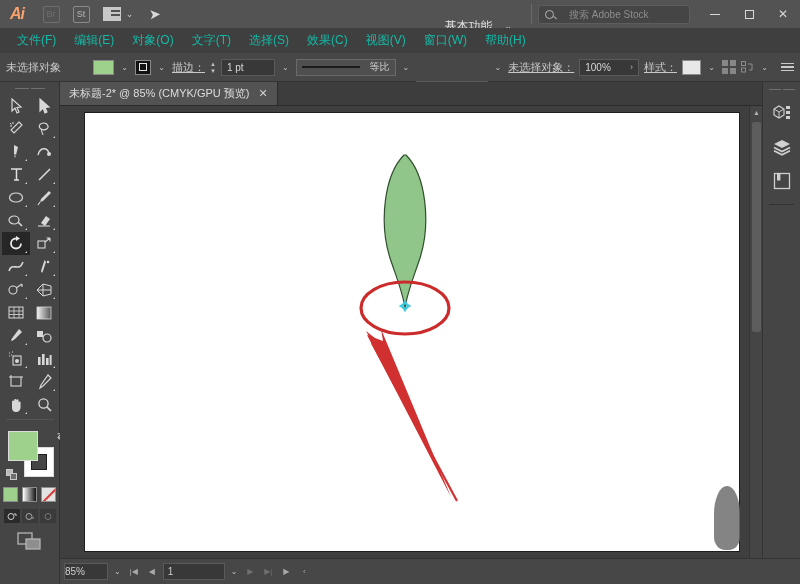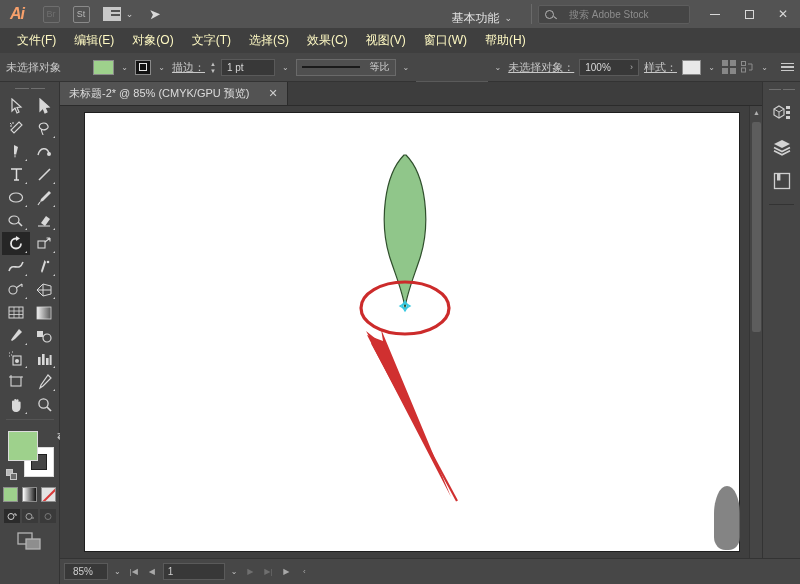--- a/index.html
+++ b/index.html
@@ -33,22 +33,22 @@
   .sq-badge.dim { color: #6e6e6e; border-color: #6e6e6e; }
   .arrange-icon { width: 18px; height: 14px; border: 1px solid #c8c8c8; display: flex; }
   .arrange-icon i { display: block; width: 7px; border-right: 1px solid #c8c8c8; background: #c8c8c8; }
   .arrange-icon b { display: block; flex: 1; background:
       linear-gradient(#c8c8c8 0 2px, transparent 2px 4px, #c8c8c8 4px 6px,
                       transparent 6px 8px, #c8c8c8 8px 10px); }
   .chev { font-size: 9px; color: #cfcfcf; margin-left: 5px; }
   .rocket { font-size: 14px; color: #d9d9d9; transform: rotate(-3deg); }
 
   .ws-switch {
-    position: absolute; right: 280px; top: 8px; height: 20px;
-    display: flex; align-items: center; gap: 0;
+    position: absolute; right: 280px; top: 16px; height: 20px;
+    display: flex; align-items: center; gap: 7px;
     font-size: 12px; color: #e2e2e2; padding: 0 8px;
   }
   .tb-sep { position: absolute; right: 268px; top: 4px; width: 1px; height: 20px; background: #6a6a6a; }
   .stock-search {
     position: absolute; right: 110px; top: 5px; width: 152px; height: 19px;
     background: #454545; border: 1px solid #5d5d5d; border-radius: 2px;
     display: flex; align-items: center; padding: 0 6px; gap: 15px;
   }
   .stock-search .ph { font-size: 10px; color: #8d8d8d; }
   .mag { width: 9px; height: 9px; border: 1.4px solid #b5b5b5; border-radius: 50%; position: relative; }
@@ -58,21 +58,21 @@
   .win-btn { width: 34px; height: 28px; display: flex; align-items: center; justify-content: center;
     color: #d8d8d8; font-size: 12px; }
   .win-btn .min { width: 10px; height: 1px; background: #d8d8d8; }
   .win-btn .max { width: 9px; height: 9px; border: 1px solid #d8d8d8; }
 
   
   .menubar {
     position: absolute; left: 0; top: 28px; width: 800px; height: 25px;
     background: #3f3f3f; display: flex; align-items: center; padding-left: 8px;
   }
-  .menu-item { font-size: 12px; color: #fef9c3; padding: 3px 9px; white-space: nowrap; }
+  .menu-item { font-size: 12px; color: #14b8a6; padding: 3px 9px; white-space: nowrap; }
 
   
   .controlbar {
     position: absolute; left: 0; top: 53px; width: 800px; height: 29px;
     background: #474747; border-bottom: 1px solid #333;
     display: flex; align-items: center; gap: 5px; padding: 0 6px;
     font-size: 11px; color: #d2d2d2; white-space: nowrap;
   }
   .cb-label { font-size: 11px; color: #c8c8c8; }
   .cb-label.ul { text-decoration: underline; }
@@ -102,21 +102,21 @@
   .align-icn span { display: block; height: 6px; background: #bdbdbd; }
   .hamb { display: flex; flex-direction: column; gap: 2px; }
   .hamb span { display: block; width: 13px; height: 1.6px; background: #c9c9c9; }
 
   
   .tabstrip {
     position: absolute; left: 60px; top: 82px; width: 740px; height: 24px;
     background: #3d3d3d; border-bottom: 1px solid #2b2b2b; display: flex; align-items: flex-end;
   }
   .doctab {
-    height: 23px; background: #535353; display: flex; align-items: center; gap: 19px;
+    height: 23px; background: #535353; display: flex; align-items: center; gap: 9px;
     padding: 0 9px; font-size: 11px; color: #dcdcdc; border-right: 1px solid #2b2b2b;
   }
   .doctab .x { font-size: 11px; color: #cfcfcf; }
 
   
   .toolbar {
     position: absolute; left: 0; top: 82px; width: 60px; height: 502px;
     background: #454545; border-right: 1px solid #333;
   }
   .tb-grip { height: 12px; display: flex; align-items: center; justify-content: center; gap: 2px; }
@@ -187,21 +187,21 @@
   .dock-btn { width: 38px; height: 34px; display: flex; align-items: center; justify-content: center; }
   .rdock .sep { margin: 6px 6px 0; height: 1px; background: #333; }
 
   
   .statusbar {
     position: absolute; left: 60px; bottom: 0; width: 740px; height: 26px;
     background: #474747; border-top: 1px solid #333; display: flex; align-items: center;
     gap: 4px; padding: 0 4px; font-size: 10px; color: #cfcfcf;
   }
   .zoomfld { width: 44px; height: 17px; background: #383838; border: 1px solid #5a5a5a;
-    display: flex; align-items: center; padding: 0 8px; }
+    display: flex; align-items: center; padding: 0 0; }
   .pagefld { width: 62px; height: 17px; background: #383838; border: 1px solid #5a5a5a;
     display: flex; align-items: center; padding: 0 4px; }
   .navbtn { width: 14px; height: 17px; display: flex; align-items: center; justify-content: center;
     font-size: 8px; color: #a8a8a8; }
   .navbtn.dim { color: #6f6f6f; }
   .status-mid { flex: 1; text-align: center; font-size: 11px; color: #d2d2d2; }
 
   
   .artsvg { position: absolute; left: 0; top: 0; }
 </style>

